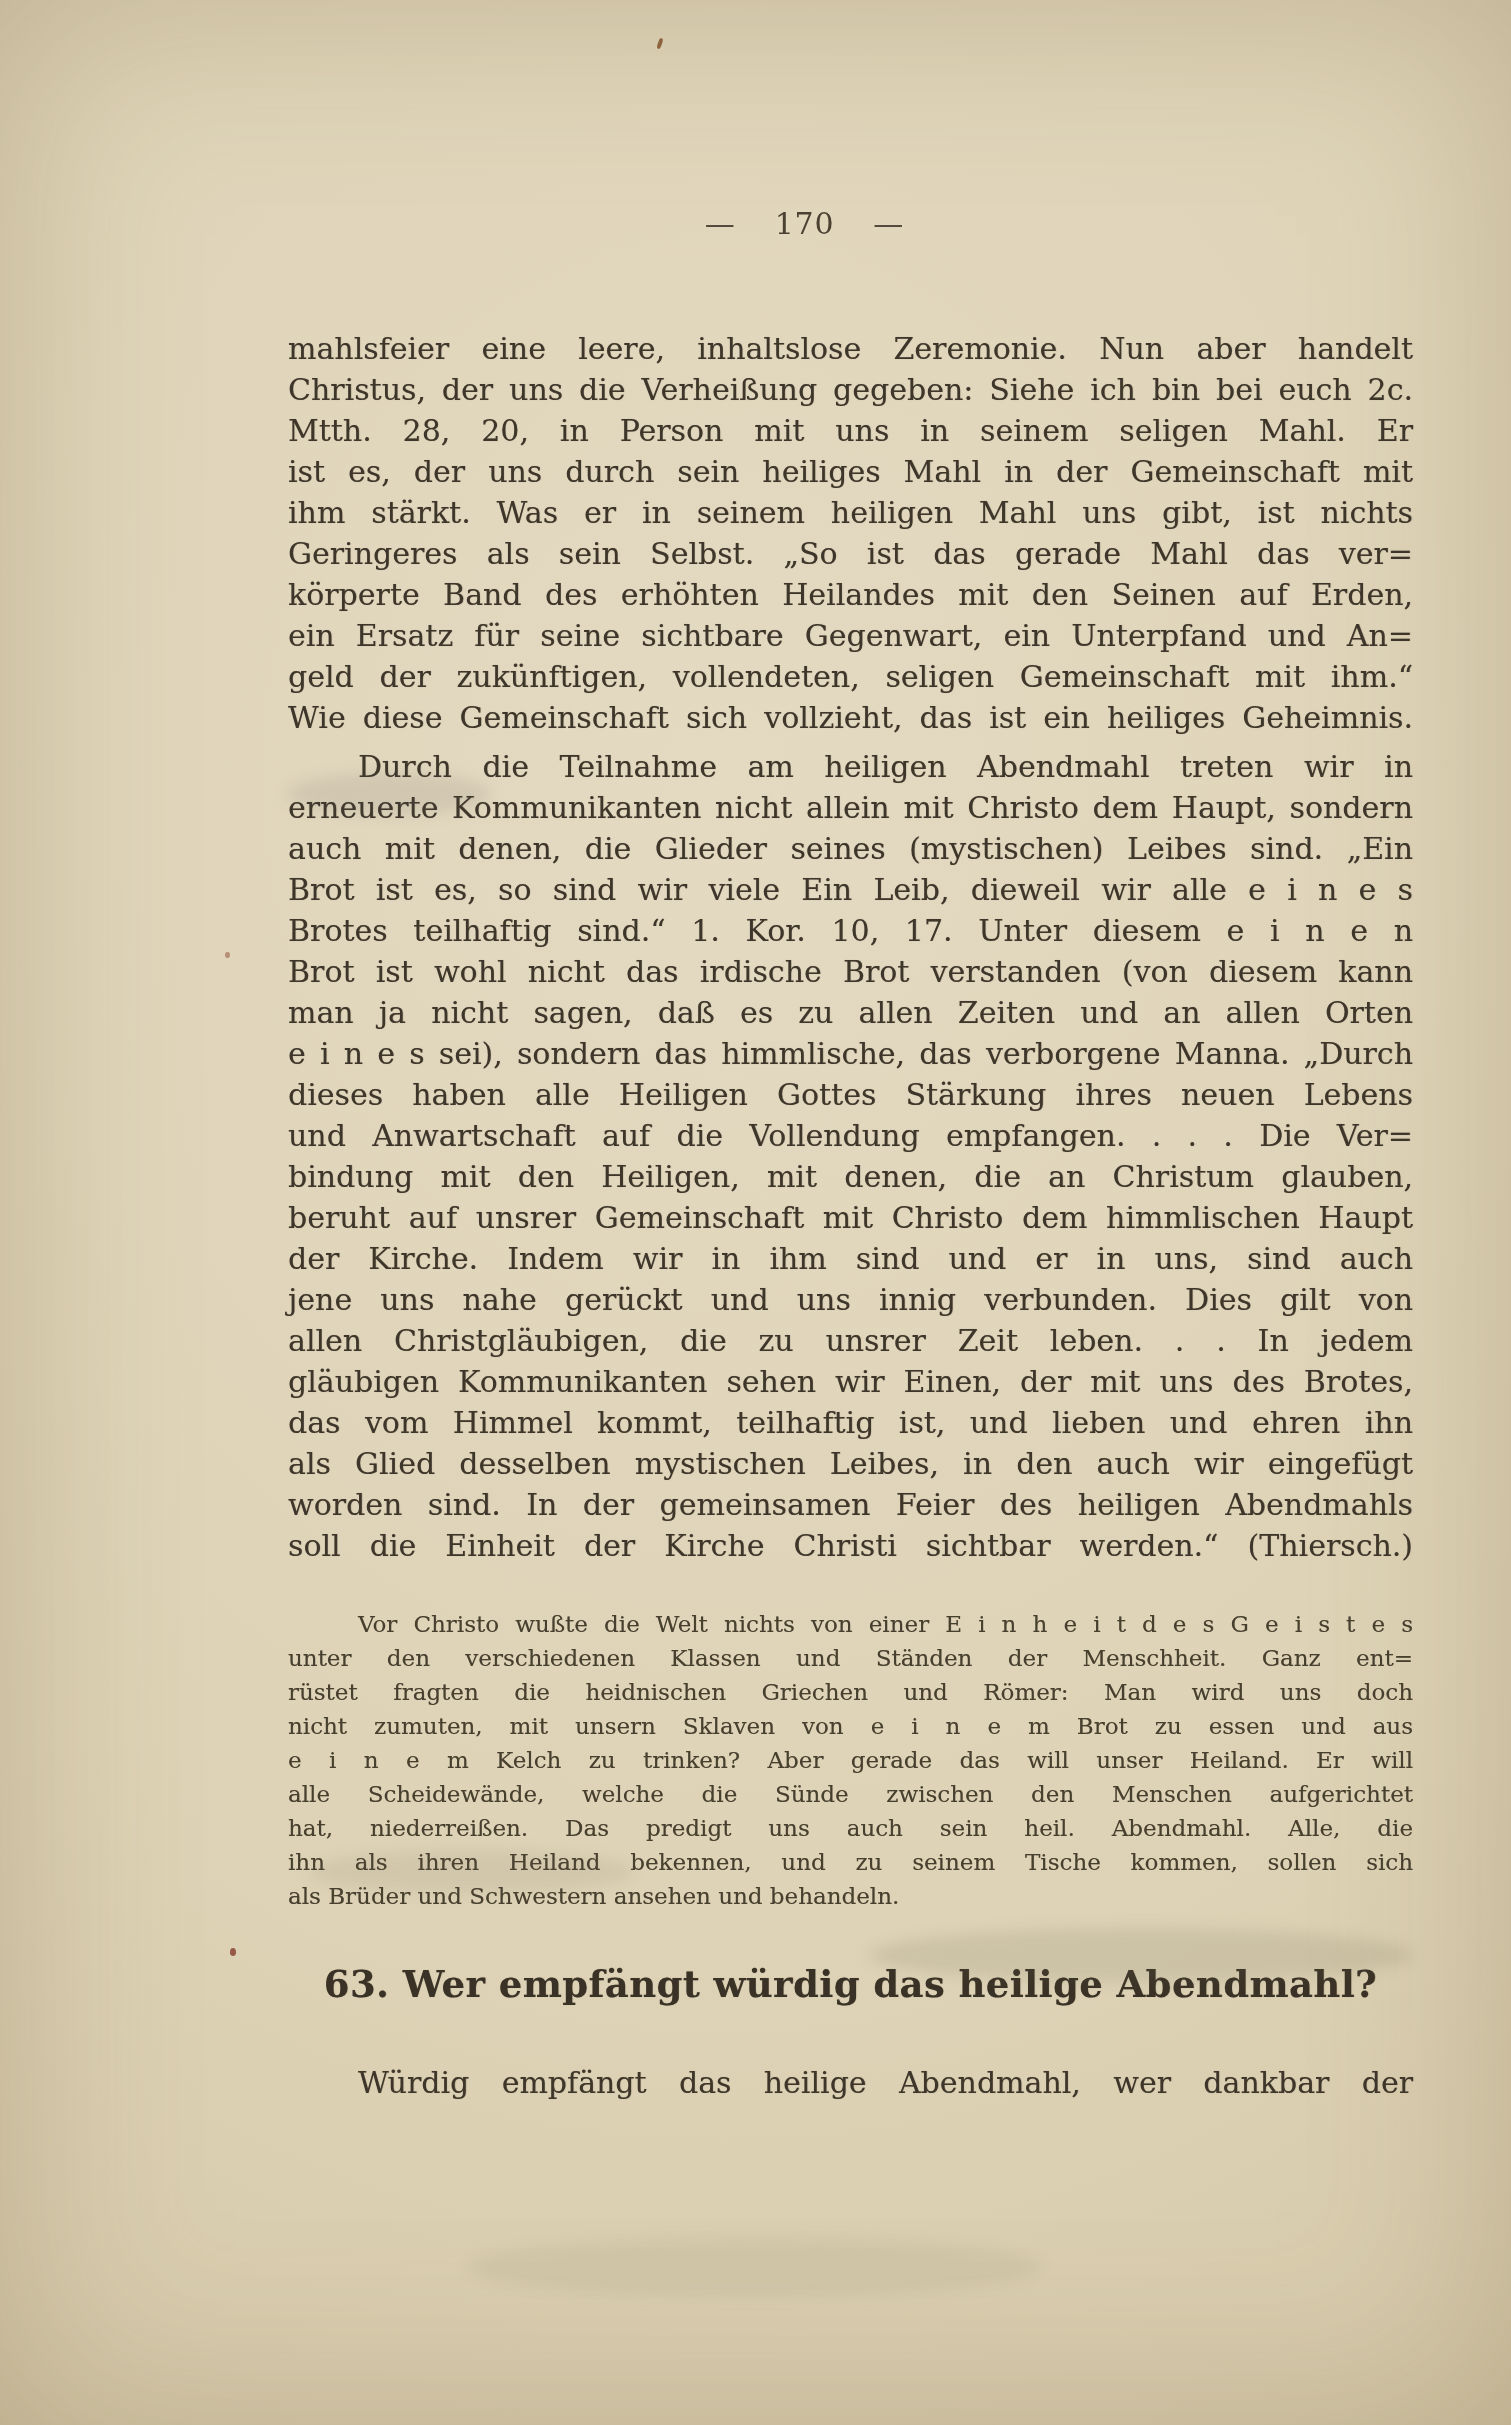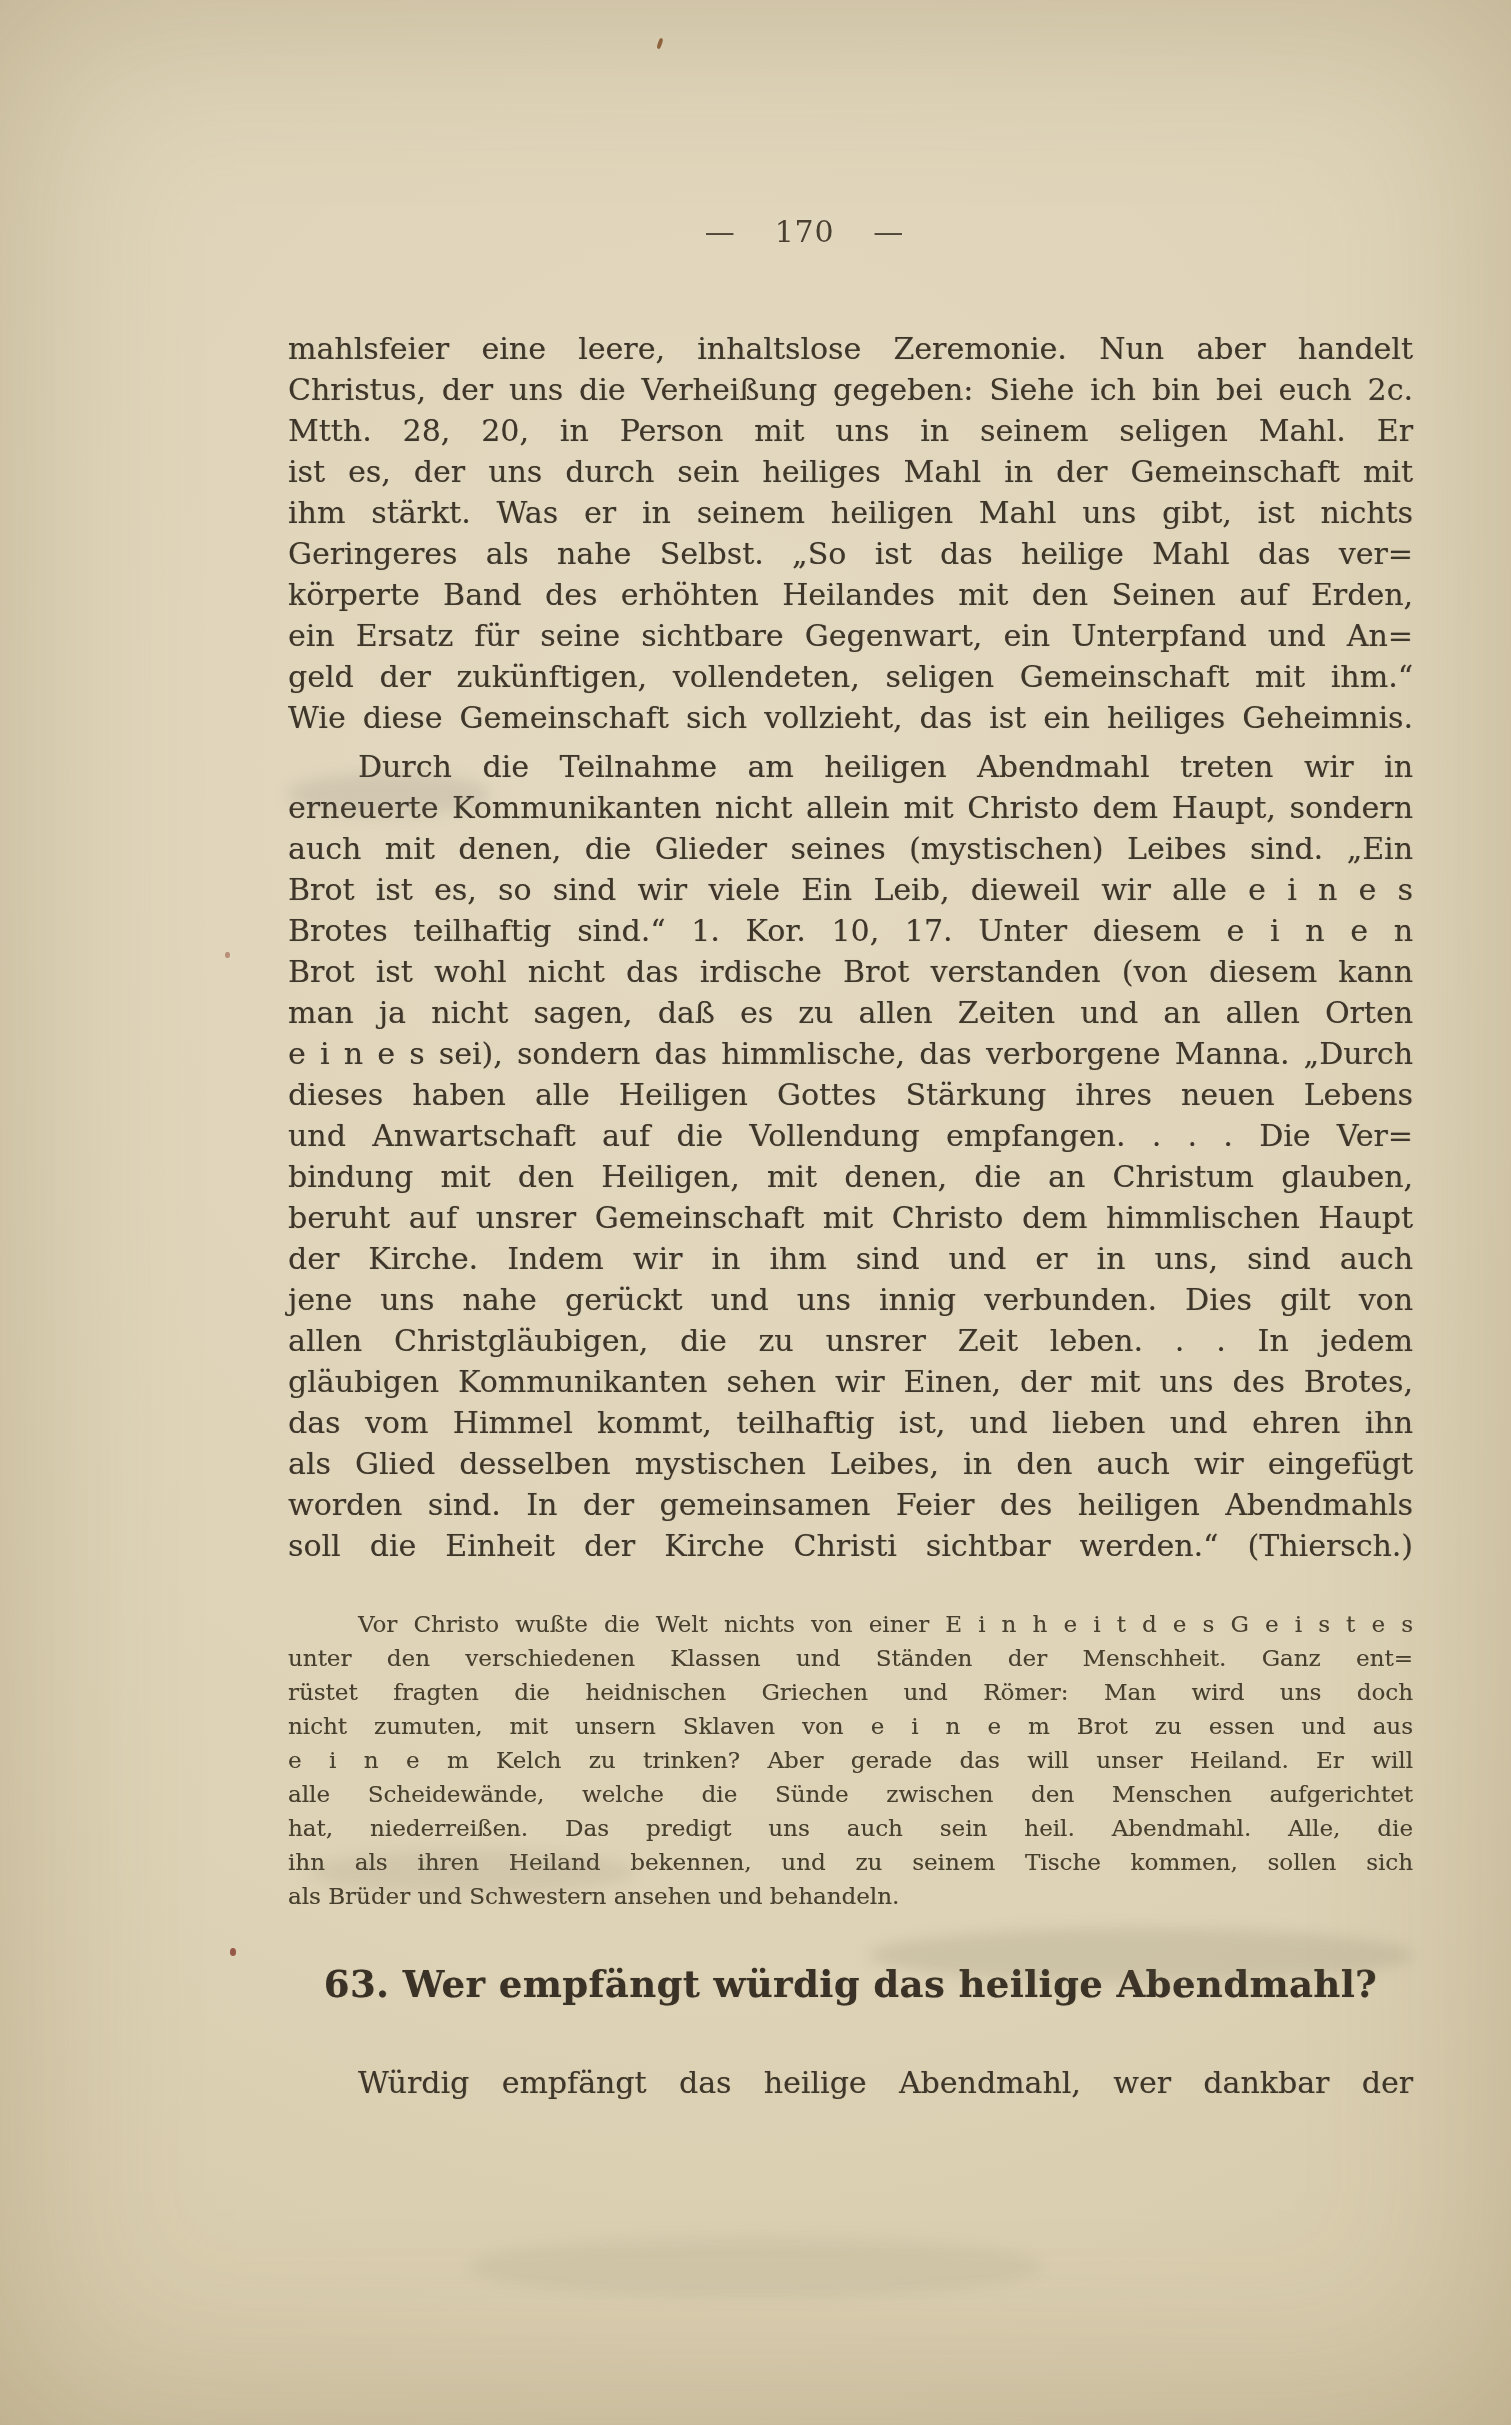--- a/index.html
+++ b/index.html
@@ -6,21 +6,21 @@
   .page{
     position:relative;
     width:1511px;height:2426px;
     overflow:hidden;
     font-family:"DejaVu Serif", serif;
     background:
       radial-gradient(130% 95% at 48% 32%, #e4dac2 0%, #ddd2b5 55%, #d0c3a2 100%);
     box-shadow: inset 0 0 196px rgba(115,95,55,.28);
   }
   .pagehead{
-    position:absolute;top:214px;left:98px;width:1413px;
+    position:absolute;top:206px;left:98px;width:1413px;
     text-align:center;font-size:30px;color:#4a4132;
     letter-spacing:0.8px;
   }
   .pagehead .dash{margin:0 39px;color:#51483a;}
   .textcol{
     position:absolute;left:280px;top:320px;width:1141px;
     color:#3e362a;
     text-shadow:0.3px 0.3px 0.7px rgba(66,54,36,.42);
   }
   .para{margin:8px;}
@@ -66,21 +66,21 @@
     <span class="dash">—</span><span>170</span><span class="dash">—</span>
   </div>
 
   <main class="textcol">
       <div class="para body">
         <div class="line">mahlsfeier eine leere, inhaltslose Zeremonie.  Nun aber handelt</div>
         <div class="line">Christus, der uns die Verheißung gegeben: Siehe ich bin bei euch 2c.</div>
         <div class="line">Mtth. 28, 20, in Person mit uns in seinem seligen Mahl.  Er</div>
         <div class="line">ist es, der uns durch sein heiliges Mahl in der Gemeinschaft mit</div>
         <div class="line">ihm stärkt.  Was er in seinem heiligen Mahl uns gibt, ist nichts</div>
-        <div class="line">Geringeres als nahe Selbst.  „So ist das heilige Mahl das ver=</div>
+        <div class="line">Geringeres als sein Selbst.  „So ist das gerade Mahl das ver=</div>
         <div class="line">körperte Band des erhöhten Heilandes mit den Seinen auf Erden,</div>
         <div class="line">ein Ersatz für seine sichtbare Gegenwart, ein Unterpfand und An=</div>
         <div class="line">geld der zukünftigen, vollendeten, seligen Gemeinschaft mit ihm.“</div>
         <div class="line">Wie diese Gemeinschaft sich vollzieht, das ist ein heiliges Geheimnis.</div>
       </div>
       <div class="para body">
         <div class="line first-indent">Durch die Teilnahme am heiligen Abendmahl treten wir in</div>
         <div class="line">erneuerte Kommunikanten nicht allein mit Christo dem Haupt, sondern</div>
         <div class="line">auch mit denen, die Glieder seines (mystischen) Leibes sind.  „Ein</div>
         <div class="line">Brot ist es, so sind wir viele Ein Leib, dieweil wir alle e i n e s</div>

